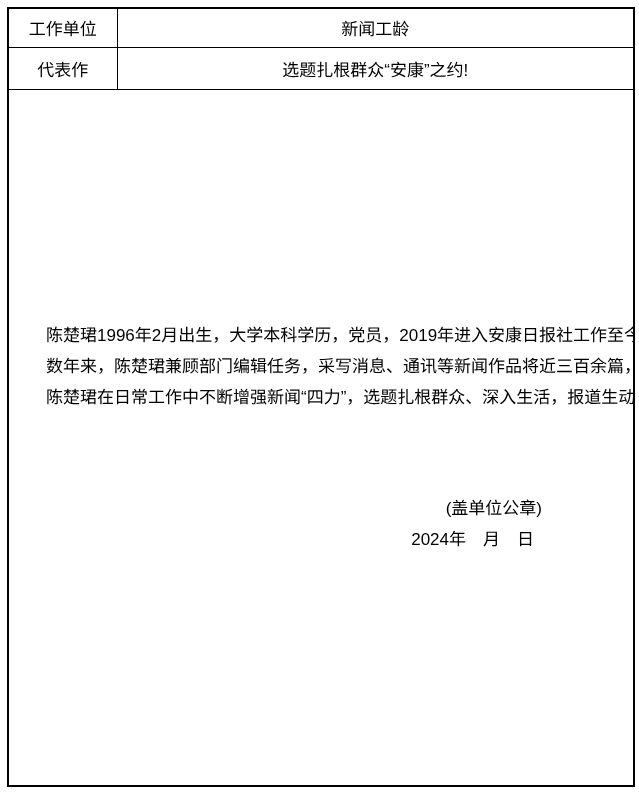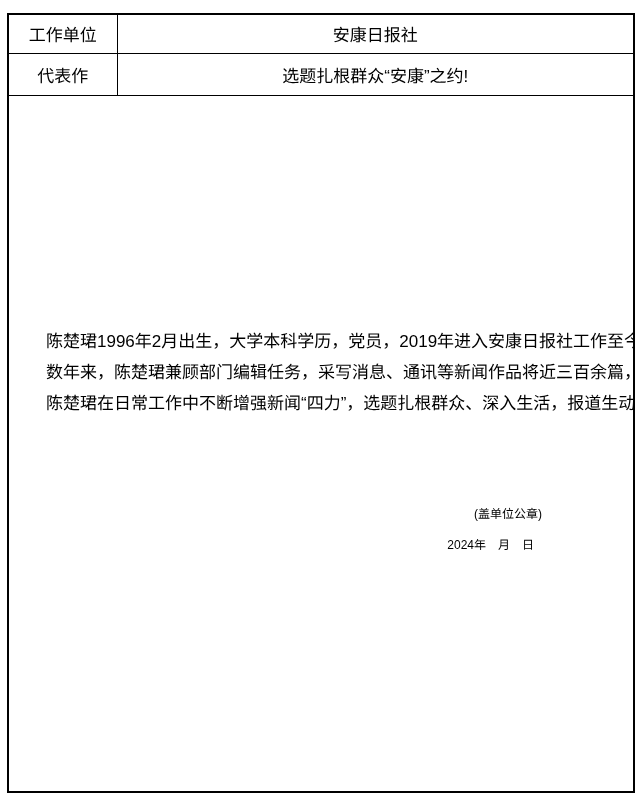--- a/index.html
+++ b/index.html
@@ -12,21 +12,21 @@
   .page {
     position: relative;
     width: 639px;
     height: 802px;
     background: #ffffff;
     overflow: hidden;
   }
   table.form-table {
     position: absolute;
     left: 7px;
-    top: 13px;
+    top: 7px;
     width: 626px;
     height: 780px;
     border-collapse: collapse;
     table-layout: fixed;
     border: 2px solid #000000;
   }
   table.form-table td {
     border: 1px solid #000000;
     text-align: center;
     vertical-align: middle;
@@ -49,21 +49,21 @@
   .para {
     margin: 0;
     text-indent: 2em;
     text-align: justify;
     font-size: 17px;
     line-height: 31px;
   }
   .signature-block {
     margin-top: 80px;
     text-align: right;
-    font-size: 12px;
+    font-size: 17px;
     line-height: 31px;
   }
   .seal-note { padding-right: 88px; }
   .date-line { padding-right: 96px; text-align: right; }
 </style>
 </head>
 <body>
 
 <div class="page">
   <table class="form-table">
@@ -71,21 +71,21 @@
       <col style="width:109px">
       <col style="width:99px">
       <col style="width:77px">
       <col style="width:92px">
       <col style="width:101px">
       <col style="width:148px">
     </colgroup>
     <tbody>
       <tr class="r1">
         <td>工作单位</td>
-        <td colspan="5">安康日报社</td>
+        <td colspan="5">新闻工龄</td>
       </tr>
       <tr class="r5">
         <td>代表作</td>
         <td colspan="5">选题扎根群众“安康”之约!</td>
       </tr>
       <tr>
         <td colspan="6" class="bio-cell">
           <p class="para">陈楚珺1996年2月出生，大学本科学历，党员，2019年进入安康日报社工作至今，2020年评为助理记者初级职称。</p>
           <p class="para">数年来，陈楚珺兼顾部门编辑任务，采写消息、通讯等新闻作品将近三百余篇，其中通讯《做实“两山理论”，落子“集体经济”》获得2020年陕西新闻奖三等奖，通讯《春风过处草木新》获得2022年度安康新闻奖一等奖，通讯《不让“遗产”变“遗憾”》《月河两岸五谷香》获得2022年度安康新闻奖二等奖，《王院村的新视野》获得2022年度安康新闻奖三等奖，融媒体作品《秦岭朱鹮之约》获得2023年度“宣传安康”好新闻奖二等奖，通讯《奔跑吧，“阿甘”！》《不能关上的那扇门》获得2023年度“宣传安康”好新闻奖三等奖。</p>
           <p class="para">陈楚珺在日常工作中不断增强新闻“四力”，选题扎根群众、深入生活，报道生动鲜活、充满生气。在2024年“新春走基层”活动中，该同志了解到龙年新春安康各县区文旅活动“百花齐放”，与部门领导一同策划了专题稿件——《龙年赴一场“安康”之约!》，即让游客感受到浓郁的节日氛围，展示了安康丰富的文化底蕴和地方特色，又展现了安康人民踔厉奋发新时代、同心奋进新征程的精神风貌。</p>

